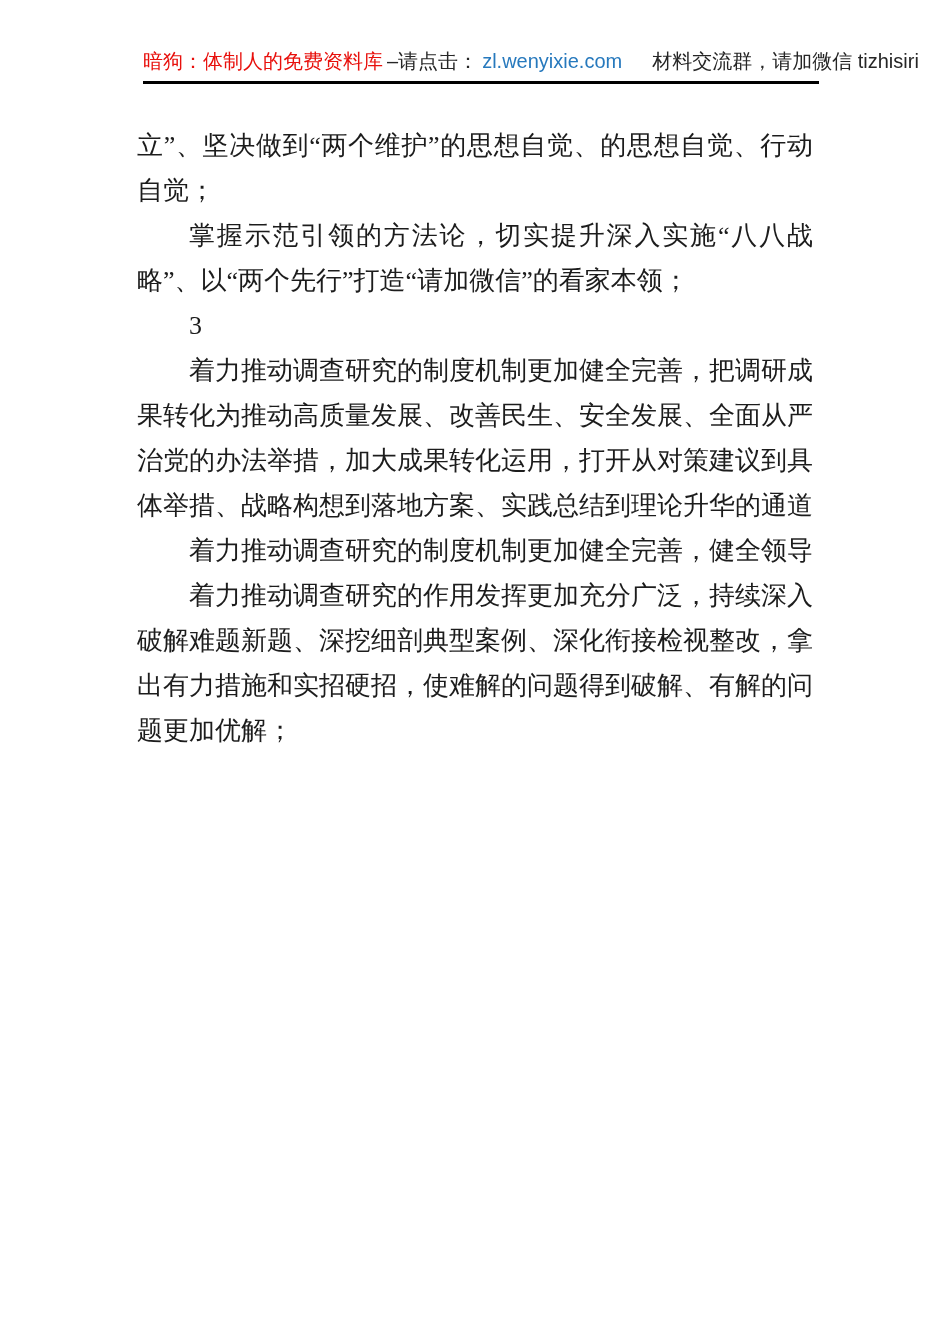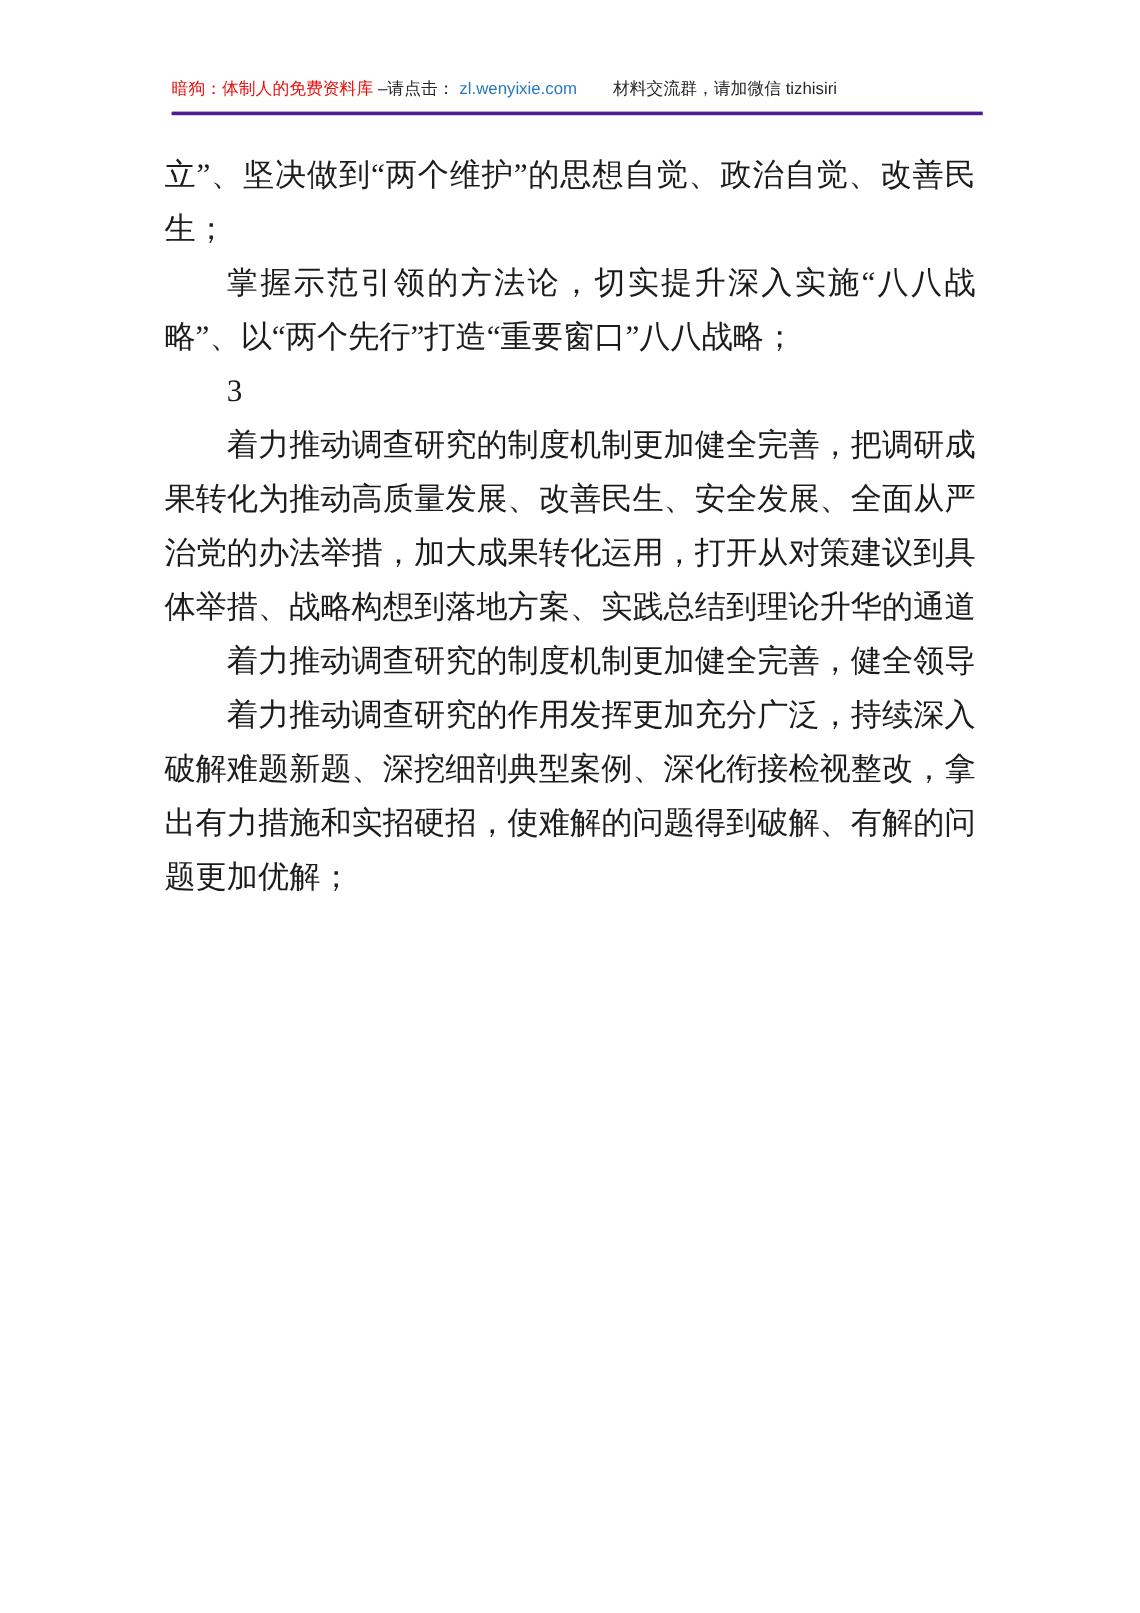--- a/index.html
+++ b/index.html
@@ -11,26 +11,26 @@
     position: relative;
     width: 950px;
     height: 1344px;
     background: #ffffff;
     overflow: hidden;
   }
   
   .promo-header {
     position: absolute;
     left: 143px;
-    top: 60px;
+    top: 48px;
     width: 676px;
     padding-bottom: 7px;
-    border-bottom: 3px solid #4c1d95;
+    border-bottom: 3px solid #000000;
     font-family: "Liberation Sans", "DejaVu Sans", sans-serif;
-    font-size: 14px;
+    font-size: 20px;
     line-height: 26px;
     white-space: nowrap;
     color: #262626;
   }
   .promo-header .brand {
     color: #e8100c;
   }
   .promo-header .prompt {
     color: #262626;
     margin-left: 4px;
@@ -69,21 +69,21 @@
 </head>
 <body>
 
 <div class="page">
 
   <div class="promo-header">
     <span class="brand">暗狗：体制人的免费资料库</span><span class="prompt">–请点击：</span><a class="link">zl.wenyixie.com</a><span class="group-note">材料交流群，请加微信 tizhisiri</span>
   </div>
 
   <div class="content">
-      <p class="">立”、坚决做到“两个维护”的思想自觉、政治自觉、改善民生；</p>
-      <p class="indent">掌握示范引领的方法论，切实提升深入实施“八八战略”、以“两个先行”打造“重要窗口”八八战略；</p>
+      <p class="">立”、坚决做到“两个维护”的思想自觉、的思想自觉、行动自觉；</p>
+      <p class="indent">掌握示范引领的方法论，切实提升深入实施“八八战略”、以“两个先行”打造“请加微信”的看家本领；</p>
       <p class="indent">3</p>
       <p class="indent">着力推动调查研究的制度机制更加健全完善，把调研成果转化为推动高质量发展、改善民生、安全发展、全面从严治党的办法举措，加大成果转化运用，打开从对策建议到具体举措、战略构想到落地方案、实践总结到理论升华的通道</p>
       <p class="indent">着力推动调查研究的制度机制更加健全完善，健全领导</p>
       <p class="indent">着力推动调查研究的作用发挥更加充分广泛，持续深入破解难题新题、深挖细剖典型案例、深化衔接检视整改，拿出有力措施和实招硬招，使难解的问题得到破解、有解的问题更加优解；</p>
     </div>
 
 </div>
 
 </body></html>

